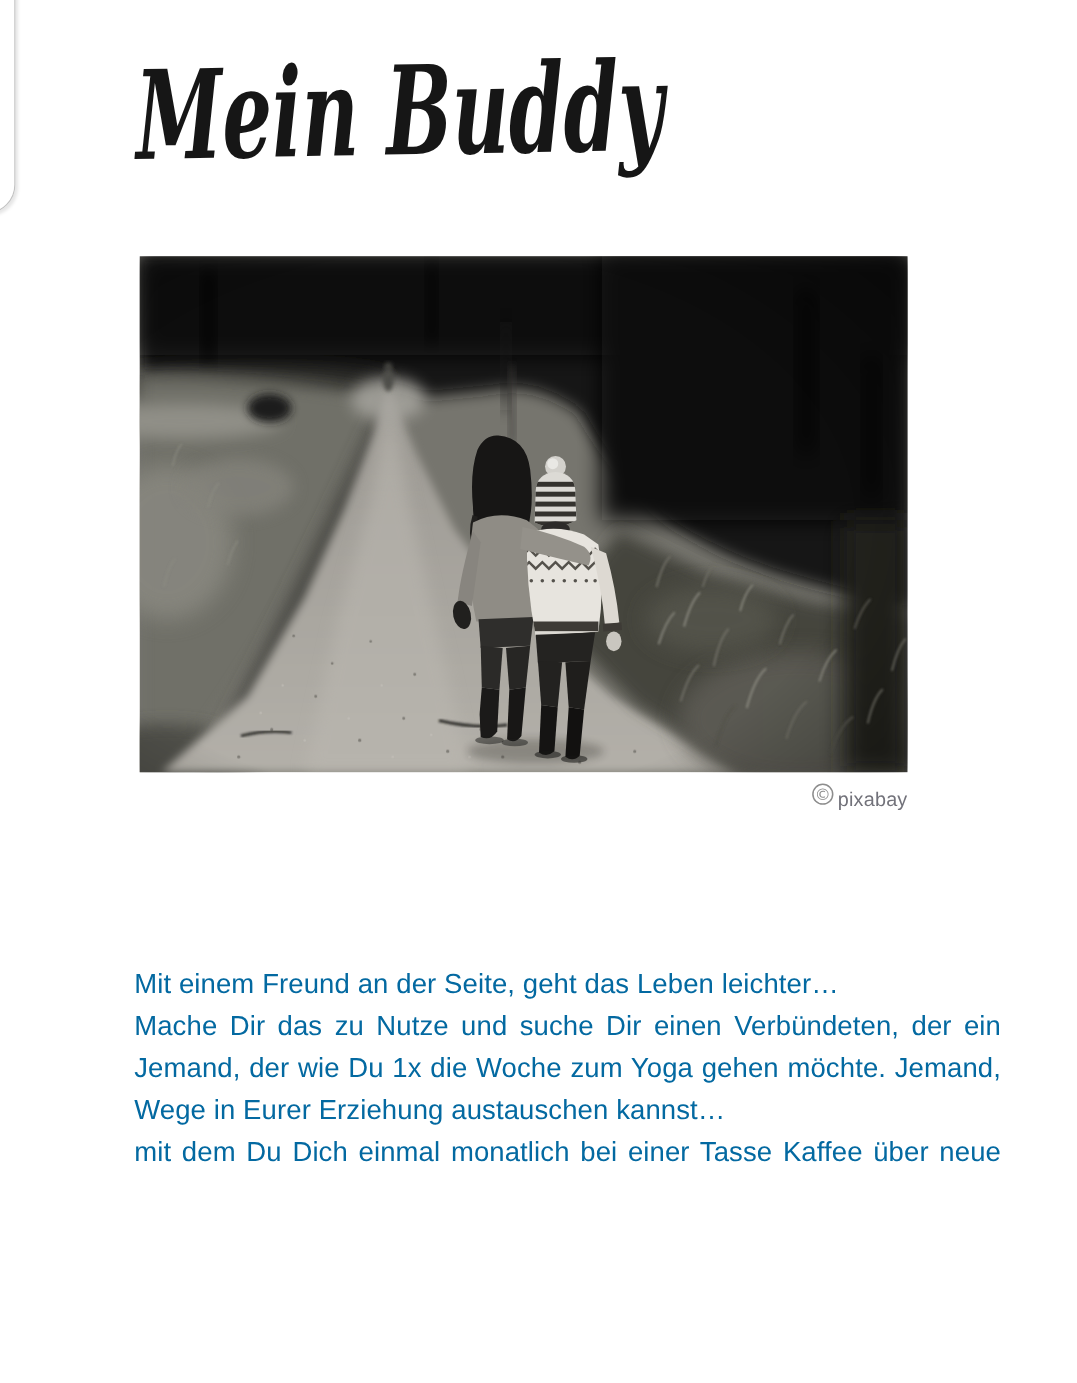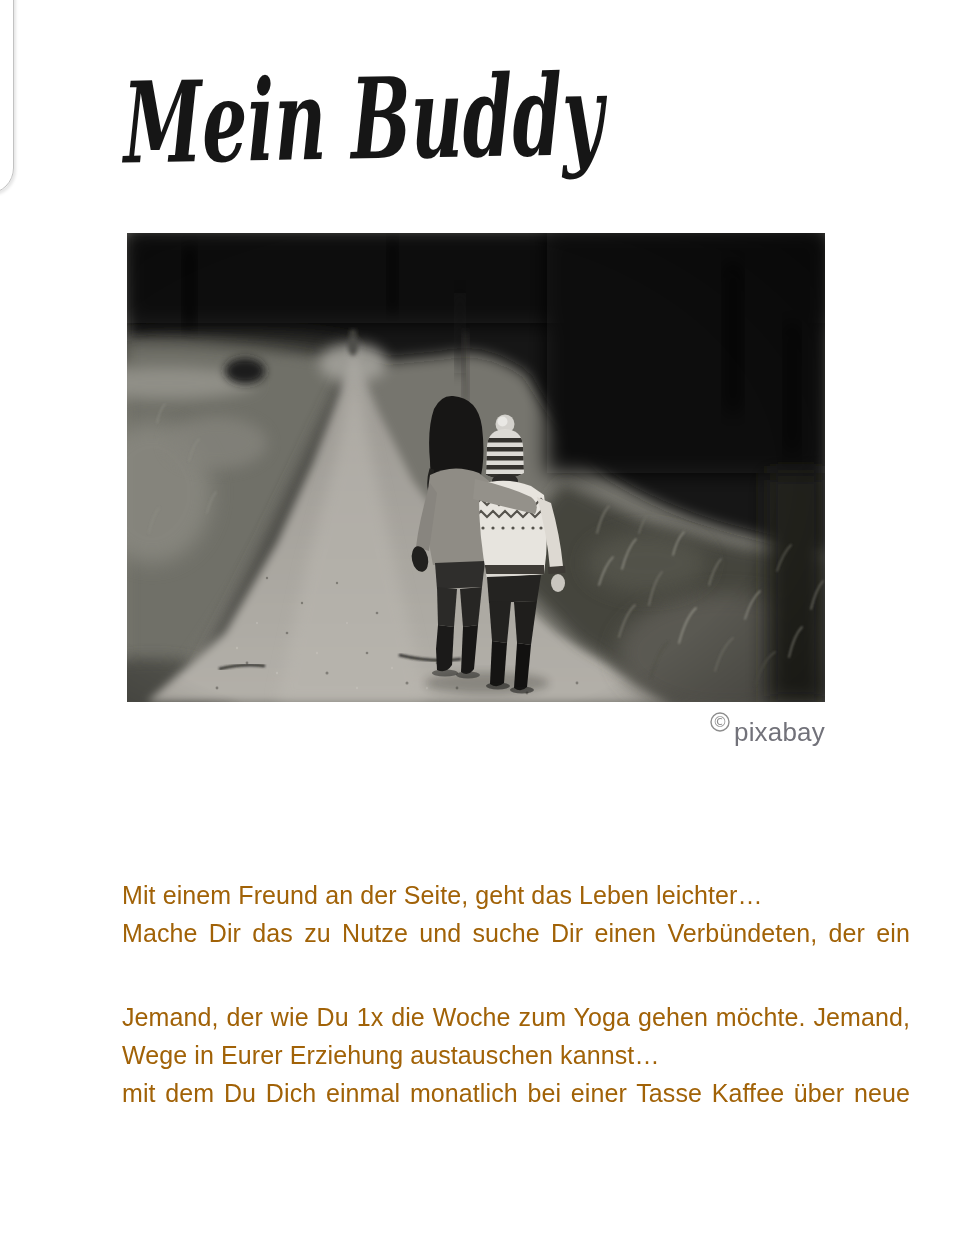--- a/index.html
+++ b/index.html
@@ -19,21 +19,21 @@
     width: 64px;
     height: 262px;
     border: 1.5px solid #c2c2c2;
     border-radius: 0 0 26px 0;
     box-shadow: 2px 2px 3px rgba(0,0,0,0.10);
     background: transparent;
   }
   .title-wrap {
     position: absolute;
     left: 122px;
-    top: 54px;
+    top: 36px;
     width: 520px;
     height: 150px;
   }
   .title-text {
     font-family: "DejaVu Serif", serif;
     font-style: italic;
     font-weight: bold;
     fill: #161616;
   }
   .photo-fig {
@@ -50,37 +50,37 @@
     top: 709px;
     width: 698px;
     display: flex;
     justify-content: flex-end;
     align-items: flex-start;
     gap: 2px;
     color: #72727a;
     cursor: pointer;
   }
   .credit-text {
-    font-size: 26px;
+    font-size: 18px;
     padding-top: 8px;
     letter-spacing: 0.2px;
   }
   .body-text {
     position: absolute;
     left: 122px;
     top: 876px;
     width: 788px;
     font-size: 25px;
     line-height: 38px;
-    color: #a16207;
+    color: #0369a1;
     letter-spacing: 0.1px;
   }
   .para { margin: 0; }
   .para.p2 { }
-  .para.p3 { margin-top: 46px; }
+  .para.p3 { }
   .line { display: block; }
   .line.j { text-align: justify; text-align-last: justify; }
 </style>
 </head>
 <body>
 
 <div class="page">
 
   <div class="prev-corner"></div>
 

